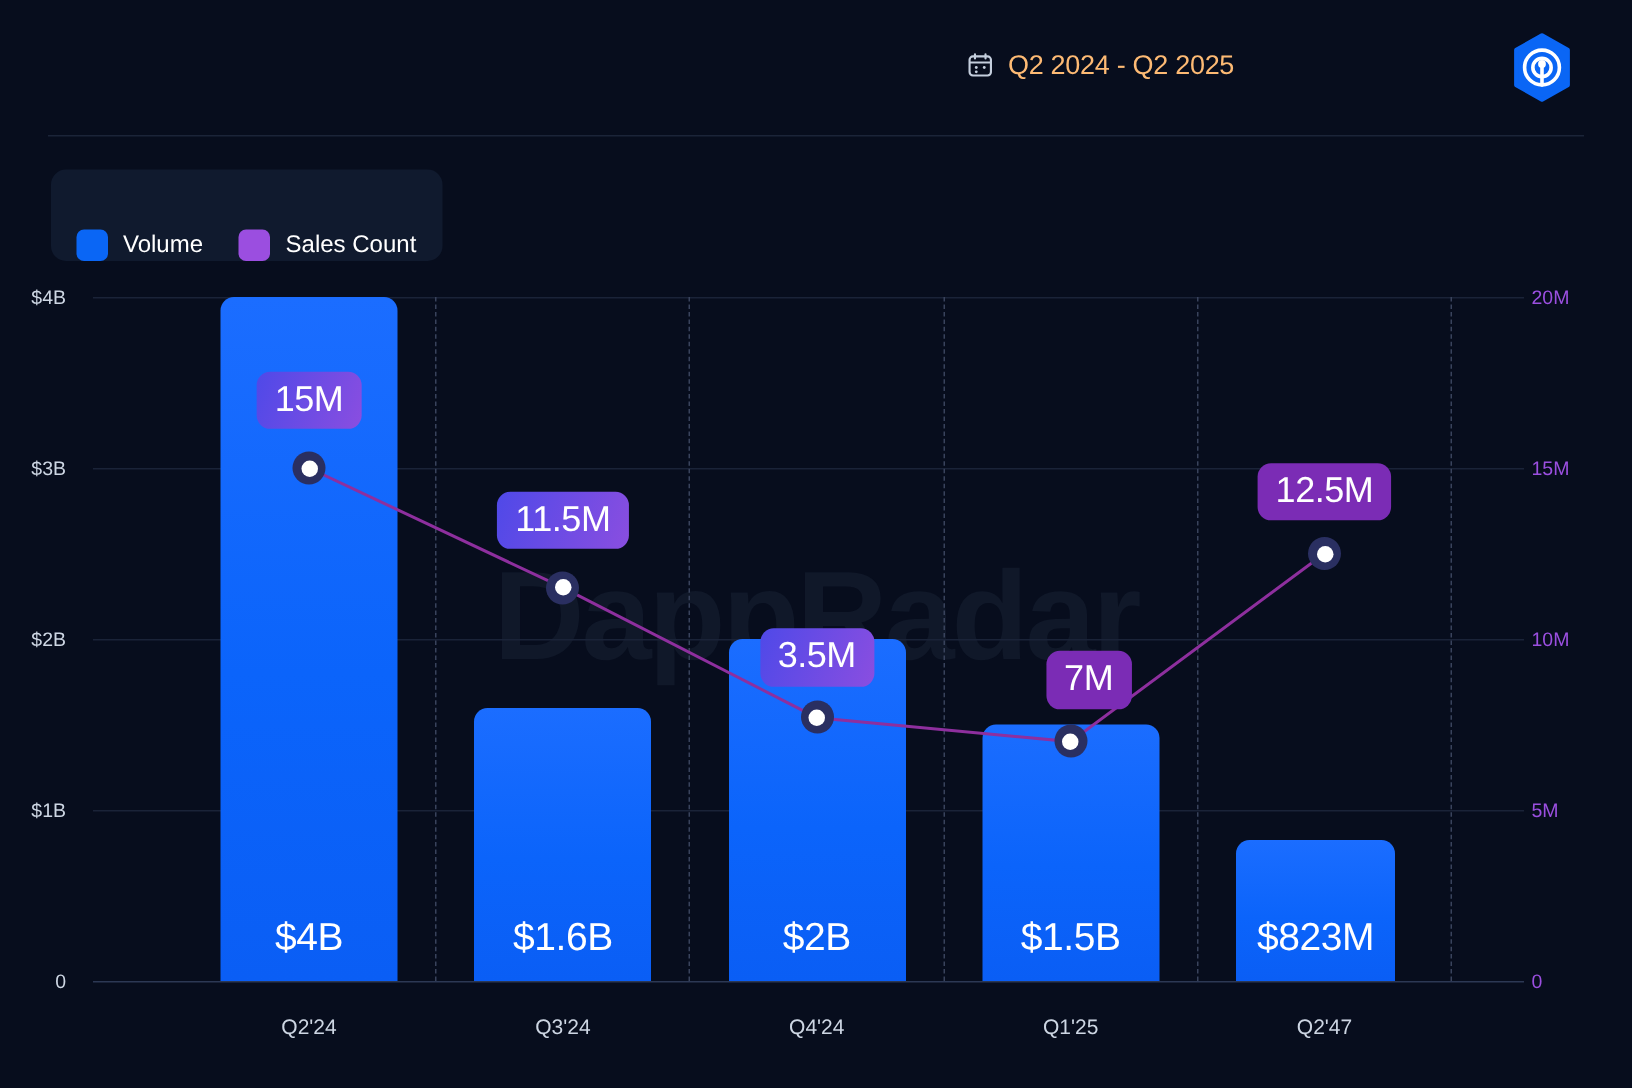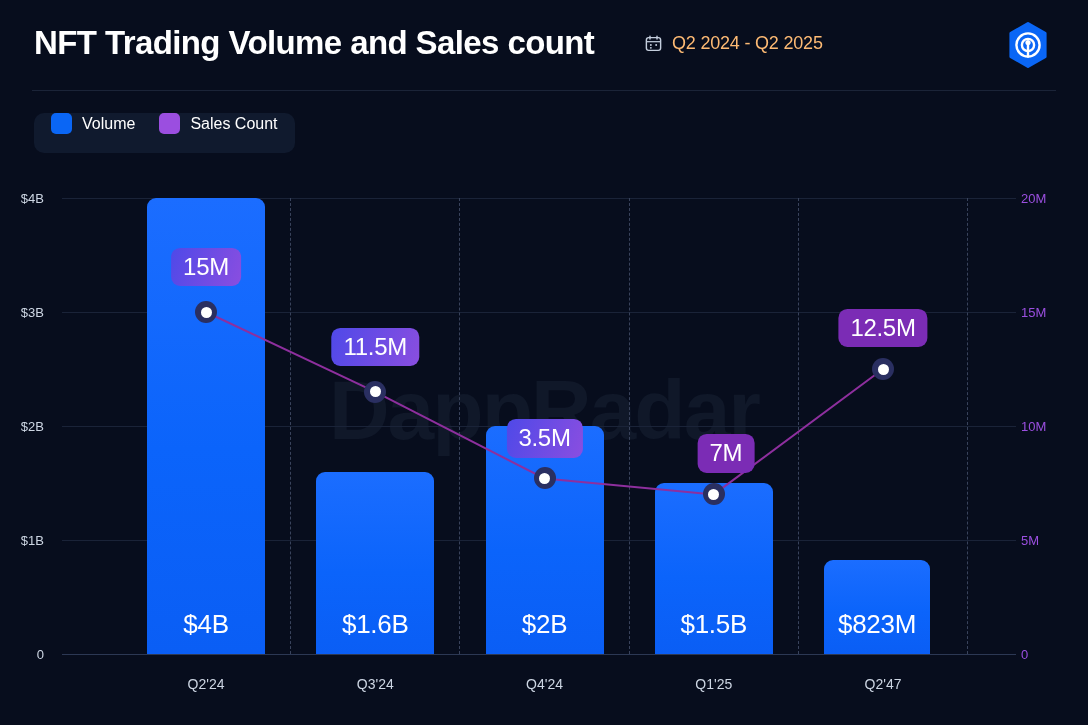--- a/index.html
+++ b/index.html
@@ -63,23 +63,23 @@
     width: 1024px;
     height: 1px;
     background: #1b2438;
   }
 
   
   #legend {
     position: absolute;
     left: 34px;
     top: 113px;
-    height: 40px;
+    height: 61px;
     display: flex;
-    align-items: flex-start;
+    align-items: flex-end;
     background: #101a2e;
     border-radius: 10px;
     padding: 0 17px;
     gap: 24px;
   }
   .legend-item {
     display: flex;
     align-items: center;
     gap: 10px;
   }
@@ -209,21 +209,20 @@
     transform: translateX(-50%);
     white-space: nowrap;
   }
 </style>
 </head>
 <body>
 
 <div id="page">
 
   <div id="header">
-    <div id="title">NFT Trading Volume and Sales count</div>
 
     <div id="daterange">
       <span>
         <svg id="cal-icon" width="19" height="19" viewBox="0 0 20 20" fill="none">
           <rect x="2.5" y="3.8" width="15" height="13.4" rx="2.4" stroke="#c4cedd" stroke-width="1.5"></rect>
           <path d="M6.3 2.3v3M13.7 2.3v3" stroke="#c4cedd" stroke-width="1.5" stroke-linecap="round"></path>
           <path d="M2.5 8.1h15" stroke="#c4cedd" stroke-width="1.3"></path>
           <circle cx="7.2" cy="11.6" r="1" fill="#c4cedd"></circle>
           <circle cx="12.8" cy="11.6" r="1" fill="#c4cedd"></circle>
           <circle cx="7.2" cy="14.6" r="1" fill="#c4cedd"></circle>

